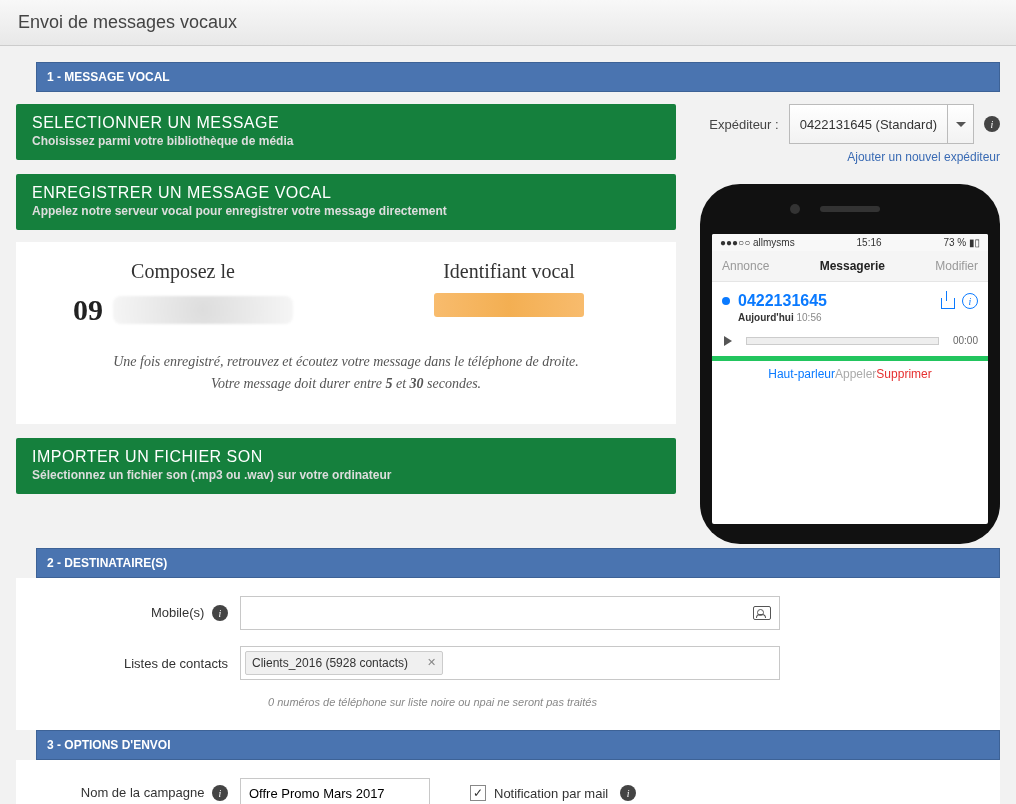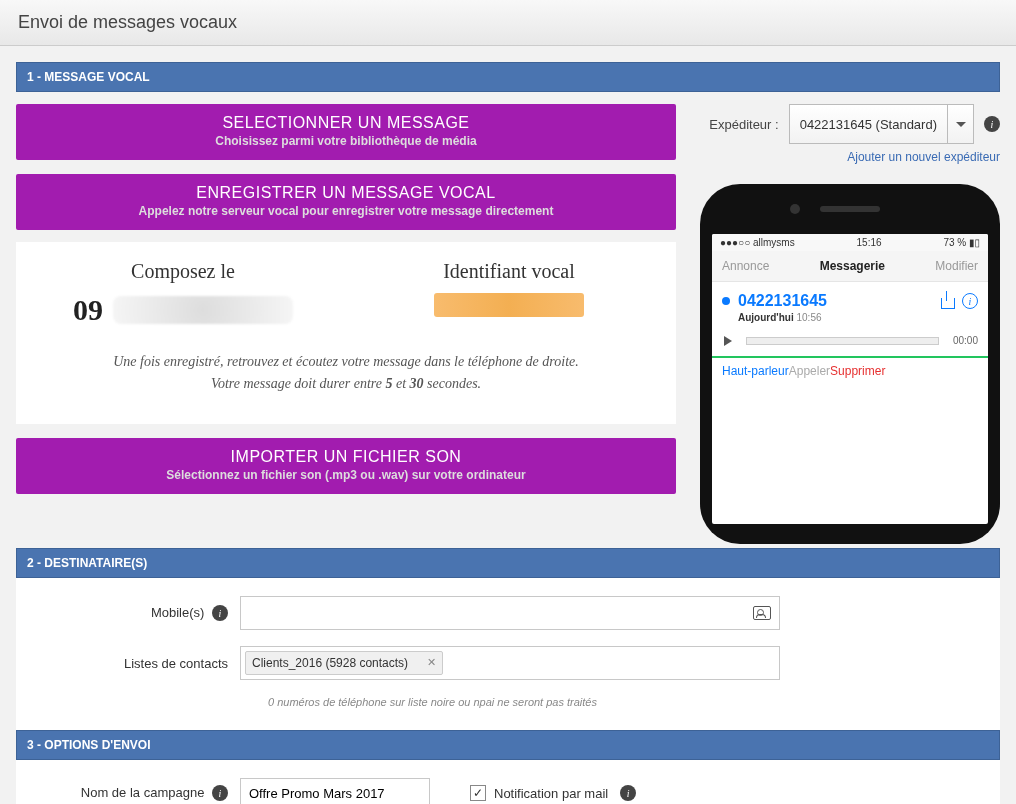--- a/index.html
+++ b/index.html
@@ -1,23 +1,23 @@
 <!DOCTYPE html>
 <html><head>
 <meta charset="utf-8">
 <style>
   * { box-sizing: border-box; margin: 0; padding: 0; }
   body { font-family: Arial, Helvetica, sans-serif; background: #f2f2f2; color: #333; font-size: 13px; }
   .topbar { background: linear-gradient(#f8f8f8,#e8e8e8); border-bottom:1px solid #ccc; padding: 12px 18px; font-size: 18px; color:#444; }
   .page { padding: 16px; }
-  .section-header { background: #4a74b0; color: #fff; font-weight: bold; font-size: 12px; padding: 7px 10px; border:1px solid #3d6296; }
+  .section-header { background: #4a74b0; color: #fff; font-weight: bold; font-size: 12px; padding: 7px 10px; border:1px solid #3d6296;margin-left:20px; }
   .columns { display:flex; gap:24px; margin-top:12px; }
   .left-col { flex:1; min-width:0; }
   .right-col { width:300px; flex-shrink:0; }
-  .dark-panel { background:#a21caf; color:#fff; text-align:center; padding:10px 16px 12px; border-radius:2px; margin-bottom:14px; }
+  .dark-panel { background:#15803d; color:#fff; padding:10px 16px 12px; border-radius:2px; margin-bottom:14px; }
   .dark-panel .title { font-size:16px; letter-spacing:0.5px; }
   .dark-panel .subtitle { font-size:12px; color:#ddd; margin-top:2px; font-weight:bold;}
   .white-block { background:#fff; padding:18px 24px 28px; text-align:center; margin-bottom:14px; }
   .white-block .row { display:flex; gap:40px; }
   .white-block .cell { flex:1; }
   .white-block .cell h3 { font-weight:normal; font-family: Georgia, serif; font-size:20px; color:#333; margin-bottom:10px; }
   .big-num { font-family: Georgia, serif; font-size:30px; font-weight:bold; color:#222; display:flex; align-items:center; justify-content:center; gap:10px; }
   .blur { display:inline-block; height:28px; width:180px; background:radial-gradient(circle,#ddd 0%, #eee 70%,#f5f5f5 100%); border-radius:8px; filter:blur(1px);}
   .scribble { display:inline-block; height:24px; width:150px; background:linear-gradient(90deg,#f7b45d 0%,#f2a63f 50%,#f7b45d 100%); border-radius:3px; opacity:0.9;}
   .note { font-style:italic; font-family: Georgia, serif; font-size:14px; color:#555; margin-top:24px; line-height:1.6;}
@@ -43,21 +43,21 @@
   .icon-sm { width:16px;height:16px;border:1.3px solid #0a7aff;border-radius:50%;display:inline-flex;align-items:center;justify-content:center;color:#0a7aff;font-size:10px;font-style:italic;font-family:Georgia,serif;}
   .share-ic { width:14px;height:16px;display:inline-block;position:relative;}
   .share-ic::before{content:"";position:absolute;bottom:0;left:1px;width:12px;height:10px;border:1.3px solid #0a7aff;border-top:none;}
   .share-ic::after{content:"";position:absolute;top:-2px;left:6px;width:1.3px;height:10px;background:#0a7aff;}
   .subline { font-size:10px; color:#888; padding-left:16px; margin-top:2px;}
   .subline b{color:#333;font-weight:bold;}
   .player { display:flex; align-items:center; gap:14px; padding:6px 10px 10px 12px; }
   .play-tri { width:0;height:0;border-left:8px solid #555;border-top:5px solid transparent;border-bottom:5px solid transparent;}
   .track { flex:1;height:8px;background:#eee;border:1px solid #ccc;}
   .time { font-size:10px; color:#666;}
-  .actionrow { display:flex; justify-content:flex-start; padding:6px 10px; border-top:2px solid #22c55e;}
+  .actionrow { display:flex; justify-content:center; padding:6px 10px; border-top:5px solid #22c55e;}
   .actionrow .a{ color:#0a7aff;}
   .actionrow .d{ color:#aaa;}
   .actionrow .r{ color:#e63030;}
   .form-area { background:#fff; padding:18px 14px 22px; }
   .form-row { display:flex; align-items:center; margin-bottom:16px; }
   .form-row > label { width:210px; text-align:right; padding-right:12px; font-size:13px; color:#333;}
   .form-row .info-dot { margin-left:4px; }
   .txt-input { flex:1; max-width:540px; height:34px; border:1px solid #c8c8c8; background:#fff; padding:0 8px; display:flex; align-items:center;}
   .contact-ic { margin-left:auto; width:18px;height:14px;border:1.5px solid #555;border-radius:2px;position:relative;}
   .contact-ic::before{content:"";position:absolute;top:2px;left:3px;width:5px;height:5px;border:1.3px solid #555;border-radius:50%;}

